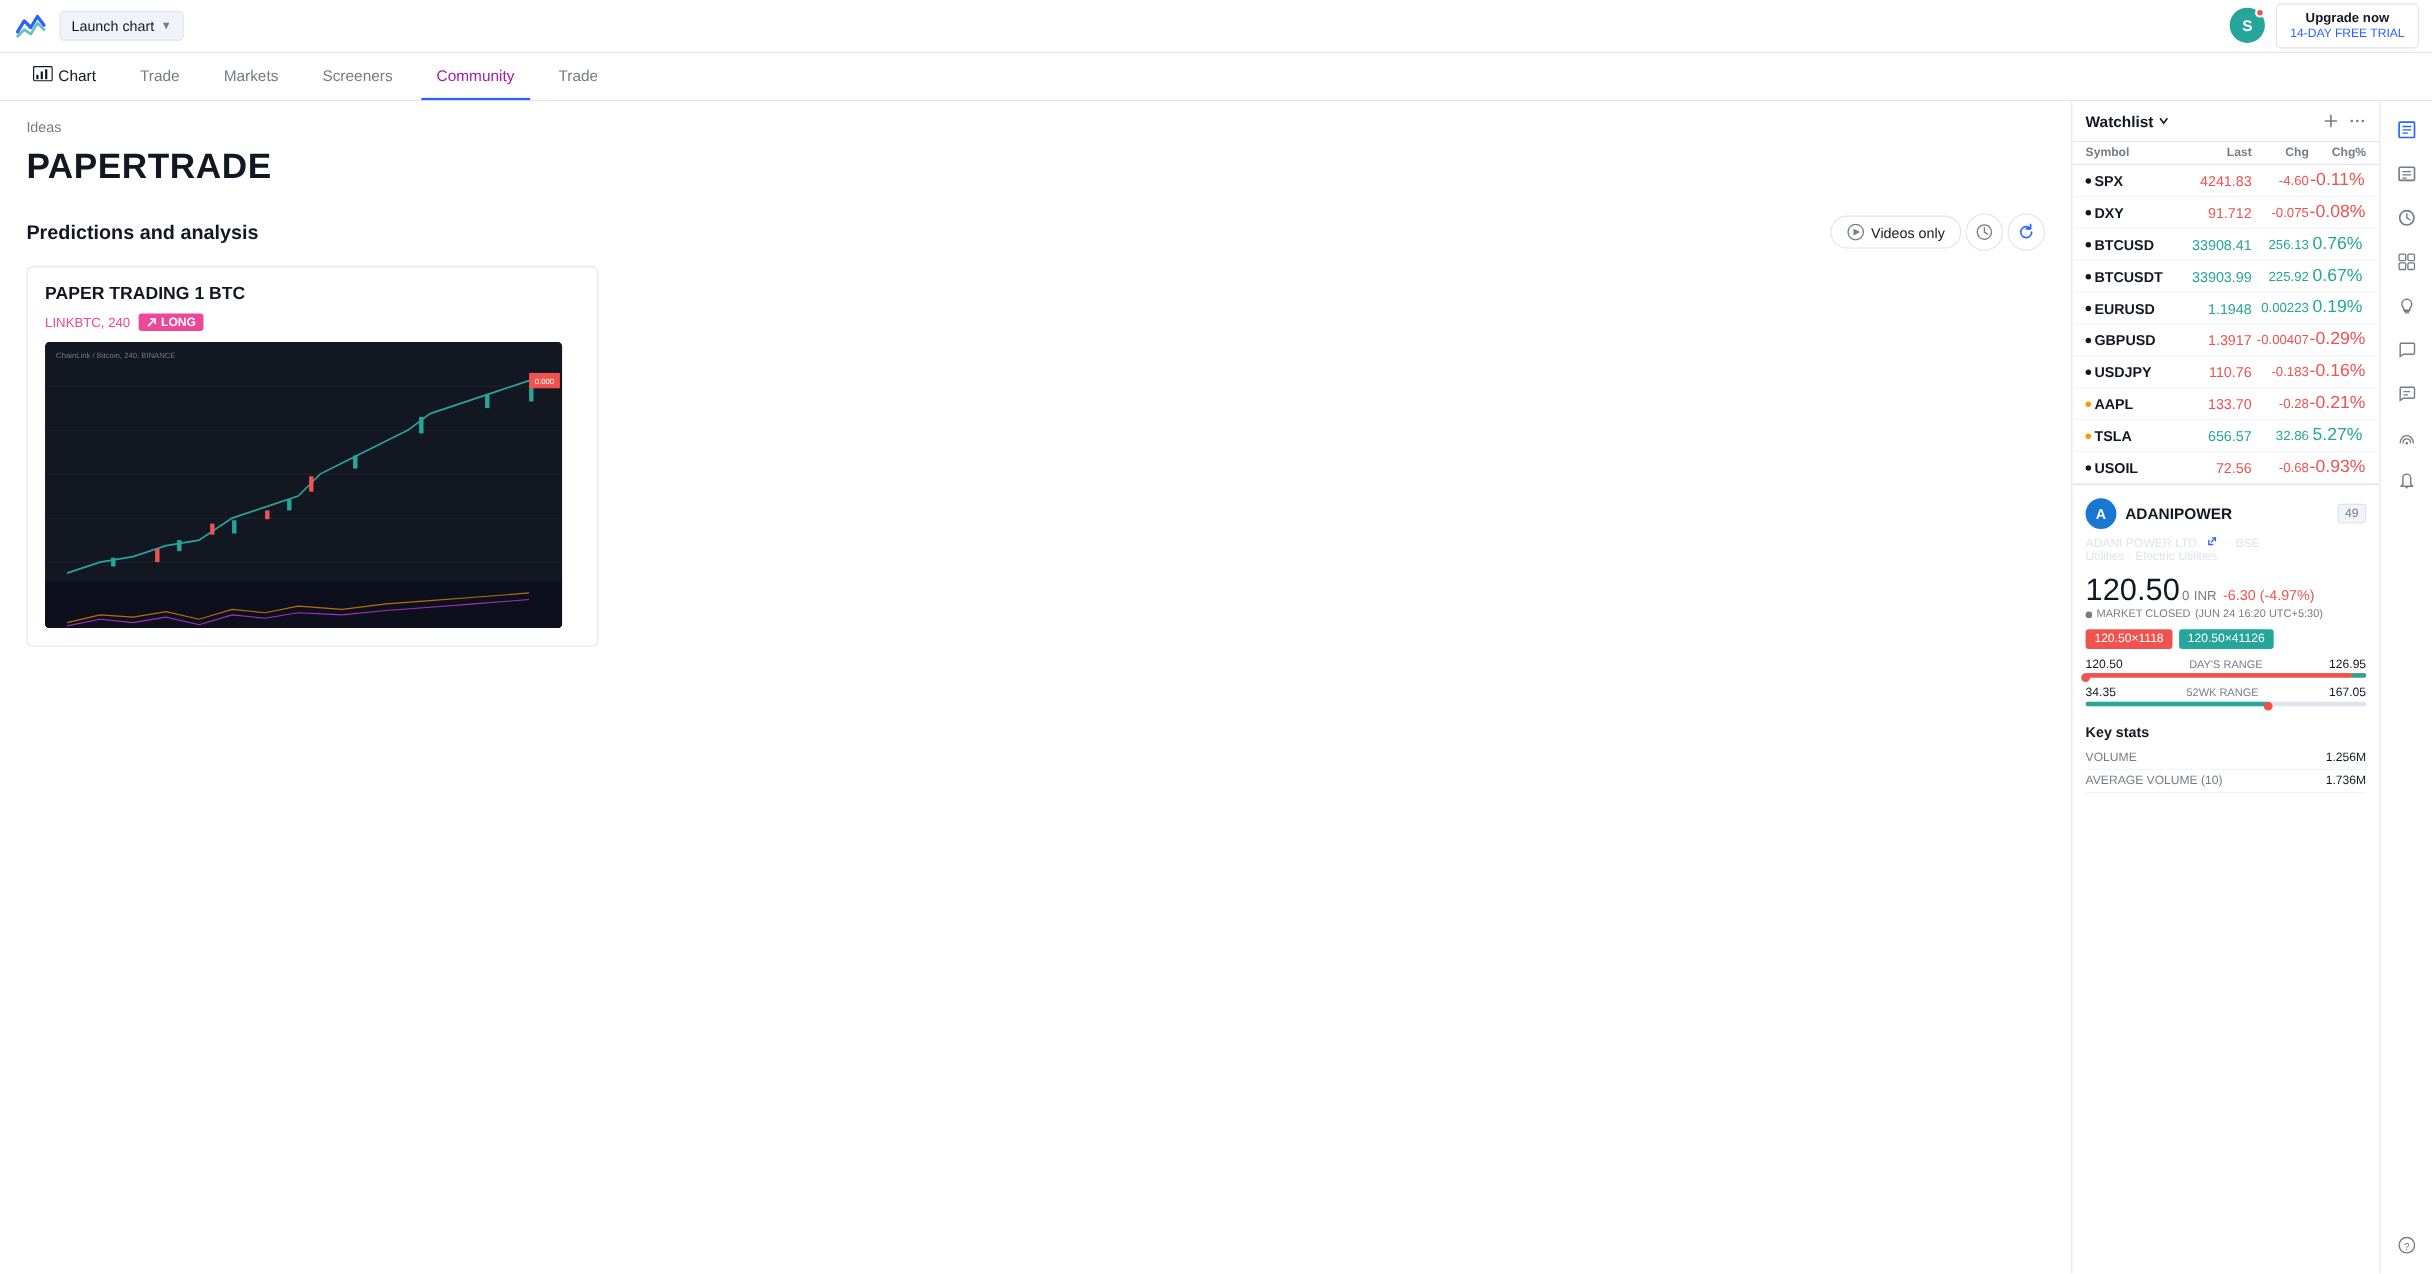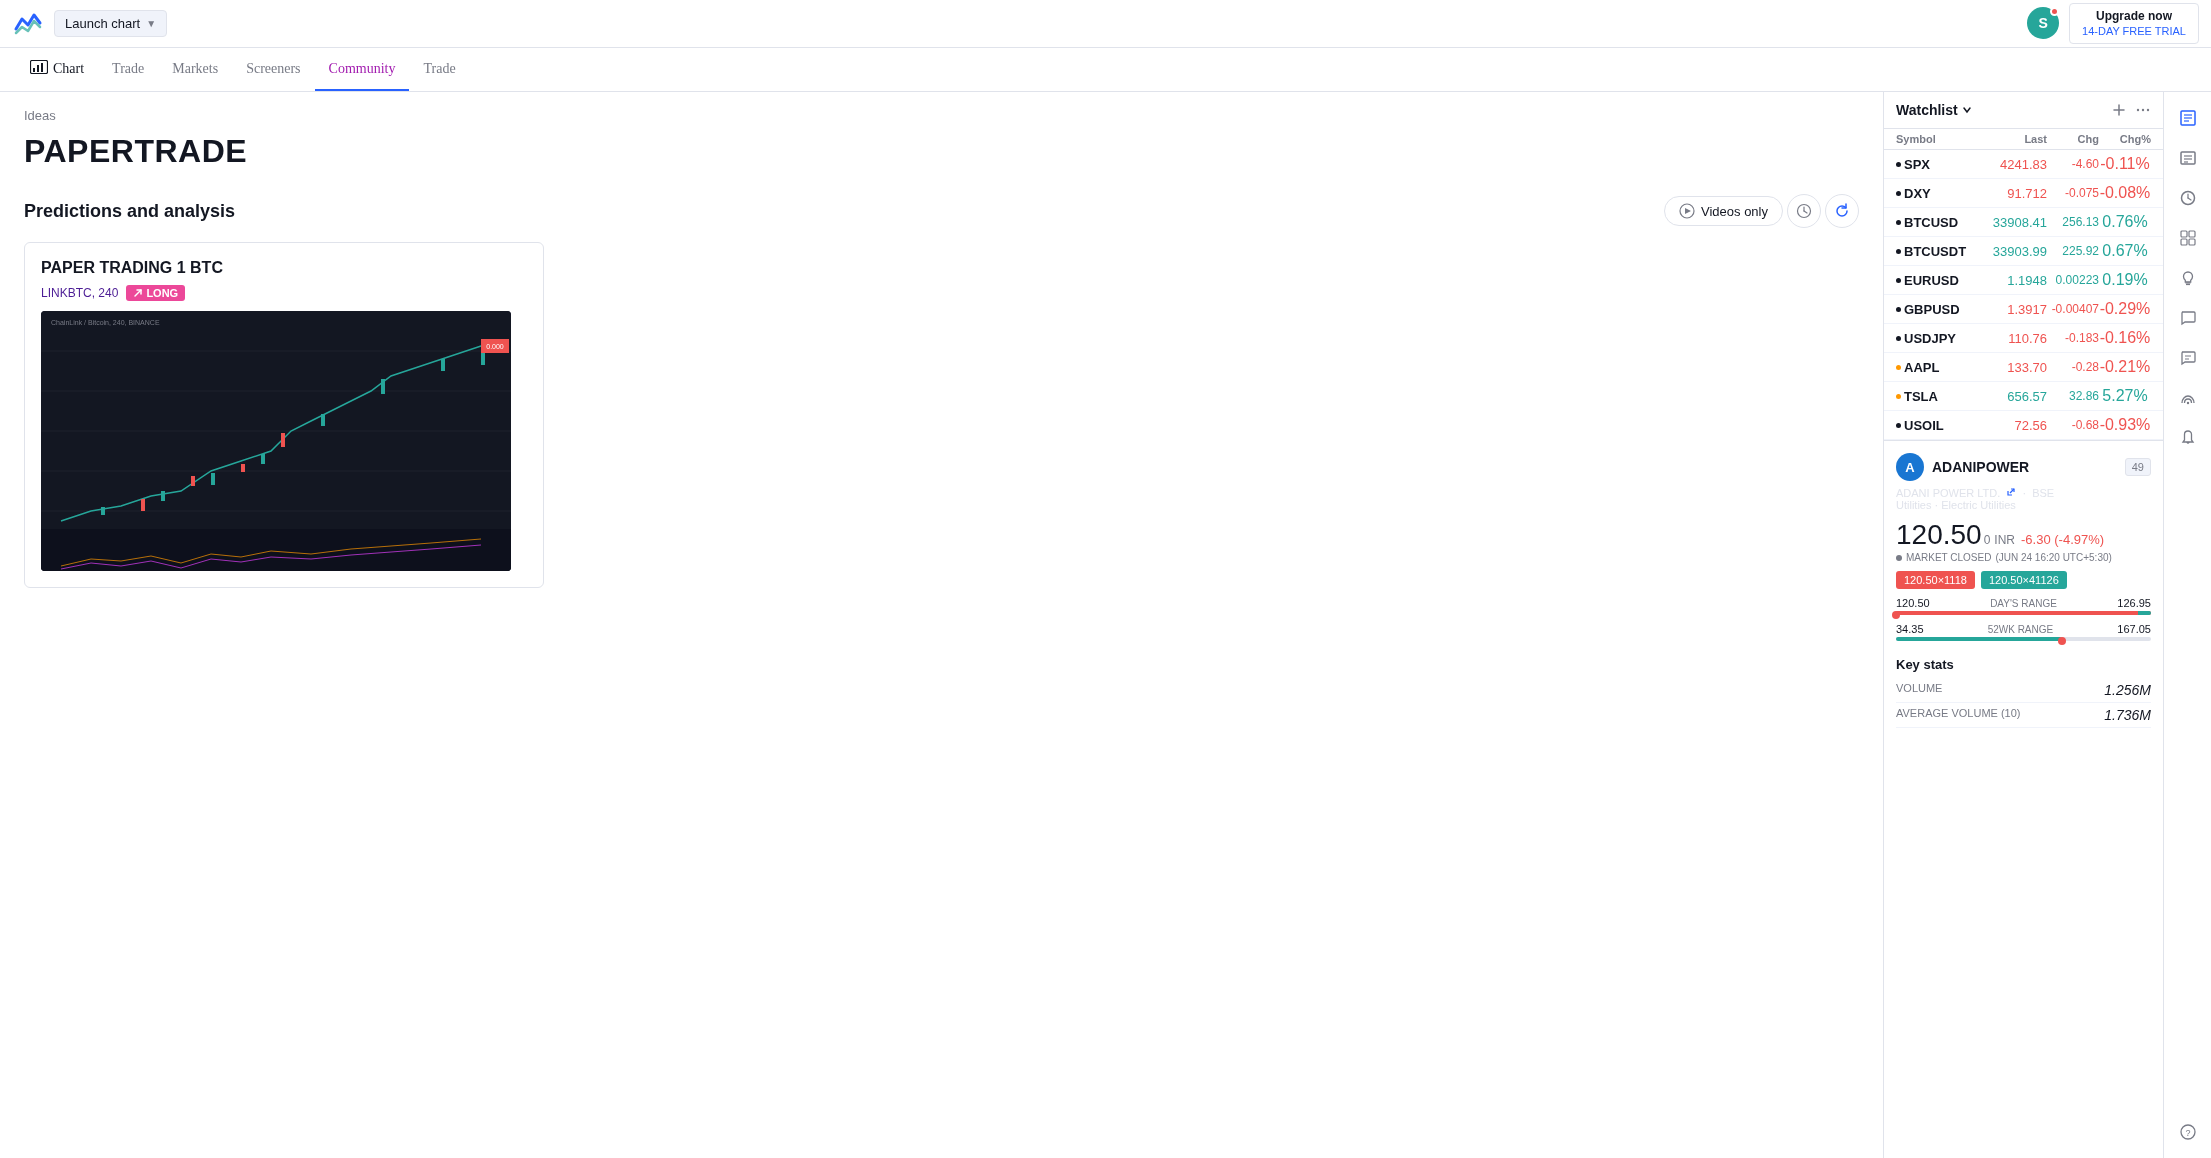--- a/index.html
+++ b/index.html
@@ -13,21 +13,21 @@
     .search-bar { display: flex; align-items: center; flex: 1; max-width: 500px; background: #f0f3fa; border: 1px solid #e0e3eb; border-radius: 4px; padding: 5px 10px; gap: 6px; }
     .search-bar input { border: none; background: transparent; font-size: 13px; color: #787b86; outline: none; flex: 1; }
     .topbar-right { margin-left: auto; display: flex; align-items: center; gap: 10px; }
     .avatar { width: 32px; height: 32px; border-radius: 50%; background: #26a69a; display: flex; align-items: center; justify-content: center; color: #fff; font-weight: 700; font-size: 14px; position: relative; }
     .avatar-dot { position: absolute; top: 0; right: 0; width: 9px; height: 9px; background: #ef5350; border-radius: 50%; border: 2px solid #fff; }
     .upgrade-btn { background: transparent; border: 1px solid #e0e3eb; border-radius: 4px; padding: 5px 12px; cursor: pointer; font-size: 12px; color: #131722; text-align: center; line-height: 1.3; }
     .upgrade-btn .line1 { font-weight: 700; color: #131722; }
     .upgrade-btn .line2 { color: #2962ff; font-size: 11px; }
 
     
-    .nav { display: flex; align-items: center; height: 44px; border-bottom: 1px solid #e0e3eb; padding: 0 16px; gap: 0; flex-shrink: 0; font-family: Liberation Serif, serif; }
+    .nav { display: flex; align-items: center; height: 44px; border-bottom: 1px solid #e0e3eb; padding: 0 16px; gap: 12px; flex-shrink: 0; }
     .nav-item { display: flex; align-items: center; gap: 5px; padding: 0 14px; height: 100%; cursor: pointer; font-size: 14px; color: #787b86; text-decoration: none; border-bottom: 2px solid transparent; }
     .nav-item.active { color: #a21caf; border-bottom: 2px solid #2962ff; font-weight: 500; }
     .nav-chart { display: flex; align-items: center; gap: 5px; }
 
     
     .main-layout { display: flex; flex: 1; overflow: hidden; }
 
     
     .content { flex: 1; overflow-y: auto; padding: 16px 24px; background: #fff; }
     .breadcrumb { font-size: 13px; color: #787b86; margin-bottom: 10px; }
@@ -37,21 +37,21 @@
     .filter-controls { display: flex; align-items: center; gap: 4px; }
     .filter-btn { display: flex; align-items: center; gap: 6px; border: 1px solid #e0e3eb; border-radius: 20px; padding: 6px 14px; cursor: pointer; font-size: 13px; color: #131722; background: #fff; }
     .filter-btn svg { color: #787b86; }
     .refresh-btn { width: 34px; height: 34px; border: 1px solid #e0e3eb; border-radius: 50%; display: flex; align-items: center; justify-content: center; cursor: pointer; color: #2962ff; font-size: 16px; }
     .clock-btn { width: 34px; height: 34px; border: 1px solid #e0e3eb; border-radius: 50%; display: flex; align-items: center; justify-content: center; cursor: pointer; color: #131722; font-size: 15px; }
 
     
     .idea-card { border: 1px solid #e0e3eb; border-radius: 6px; padding: 16px; max-width: 520px; }
     .card-title { font-size: 16px; font-weight: 700; color: #131722; margin-bottom: 8px; }
     .card-meta { display: flex; align-items: center; gap: 8px; margin-bottom: 10px; }
-    .card-meta-text { font-size: 12px; color: #4c1d95; }
+    .card-meta-text { font-size: 12px; color: #ec4899; }
     .long-badge { background: #ec4899; color: #fff; font-size: 11px; font-weight: 700; border-radius: 3px; padding: 2px 7px; display: flex; align-items: center; gap: 3px; }
     .chart-thumbnail { width: 470px; height: 260px; background: #1a1a2e; border-radius: 4px; overflow: hidden; position: relative; }
 
     
     .right-panel { width: 280px; border-left: 1px solid #e0e3eb; display: flex; flex-direction: column; flex-shrink: 0; overflow-y: auto; background: #fff; }
     .watchlist-header { display: flex; align-items: center; justify-content: space-between; padding: 10px 12px; border-bottom: 1px solid #e0e3eb; flex-shrink: 0; }
     .watchlist-title { display: flex; align-items: center; gap: 4px; font-size: 14px; font-weight: 600; color: #131722; cursor: pointer; }
     .watchlist-actions { display: flex; align-items: center; gap: 8px; color: #787b86; }
     .wl-header-row { display: grid; grid-template-columns: 1fr 80px 52px 52px; padding: 4px 12px; border-bottom: 1px solid #e0e3eb; }
     .wl-header-cell { font-size: 11px; color: #787b86; font-weight: 600; }
@@ -80,21 +80,21 @@
     .trade-badge-green { background: #26a69a; color: #fff; font-size: 11px; padding: 3px 8px; border-radius: 3px; }
     .range-row { display: flex; align-items: center; justify-content: space-between; font-size: 11px; color: #131722; margin: 6px 0 2px; }
     .range-label { color: #787b86; font-size: 10px; text-align: center; }
     .range-bar { height: 4px; background: #e0e3eb; border-radius: 2px; position: relative; margin: 2px 0 8px; }
     .range-indicator { position: absolute; bottom: -4px; width: 8px; height: 8px; background: #ef5350; border-radius: 50%; transform: translateX(-50%); }
     .range-indicator-52 { position: absolute; bottom: -4px; width: 8px; height: 8px; background: #ef5350; border-radius: 50%; transform: translateX(-50%); }
     .key-stats { padding: 8px 0 0; }
     .key-stats-title { font-size: 13px; font-weight: 600; color: #131722; margin-bottom: 6px; }
     .stats-row { display: flex; justify-content: space-between; padding: 4px 0; border-bottom: 1px solid #f0f3fa; }
     .stats-label { font-size: 11px; color: #787b86; }
-    .stats-value { font-size: 14px; color: #131722; font-weight: 500; font-style: italic; }
+    .stats-value { font-size: 11px; color: #131722; font-weight: 500; }
 
     
     .right-icons { width: 48px; background: #fff; border-left: 1px solid #e0e3eb; display: flex; flex-direction: column; align-items: center; padding: 8px 0; gap: 4px; flex-shrink: 0; }
     .right-icon { width: 36px; height: 36px; display: flex; align-items: center; justify-content: center; border-radius: 4px; cursor: pointer; color: #787b86; font-size: 16px; }
     .right-icon.active { color: #2962ff; }
 
     
     .chart-svg { width: 100%; height: 100%; }
   </style>
 </head>

